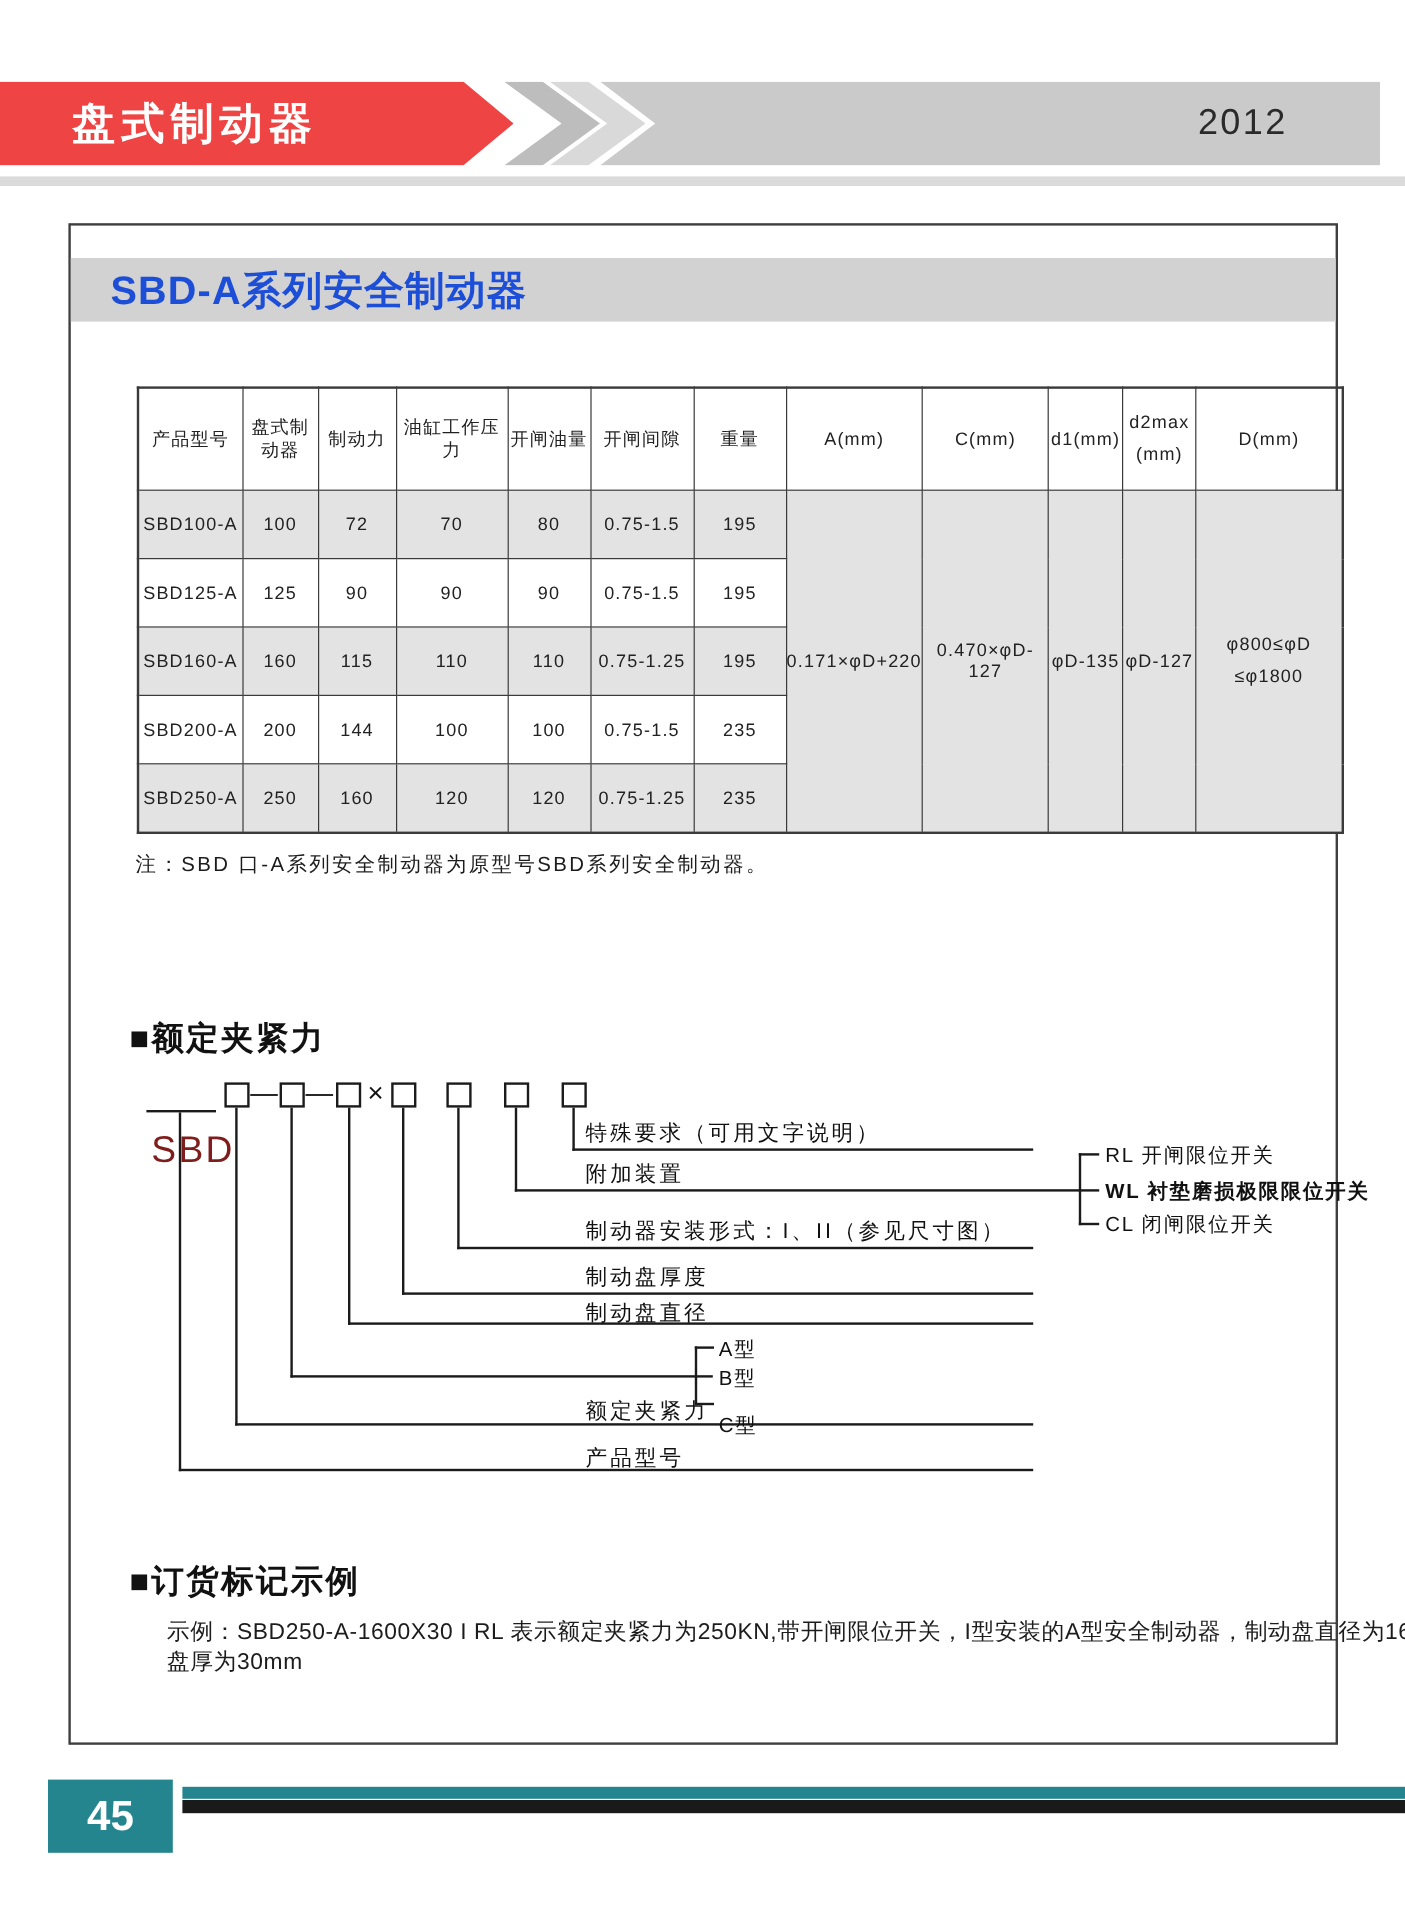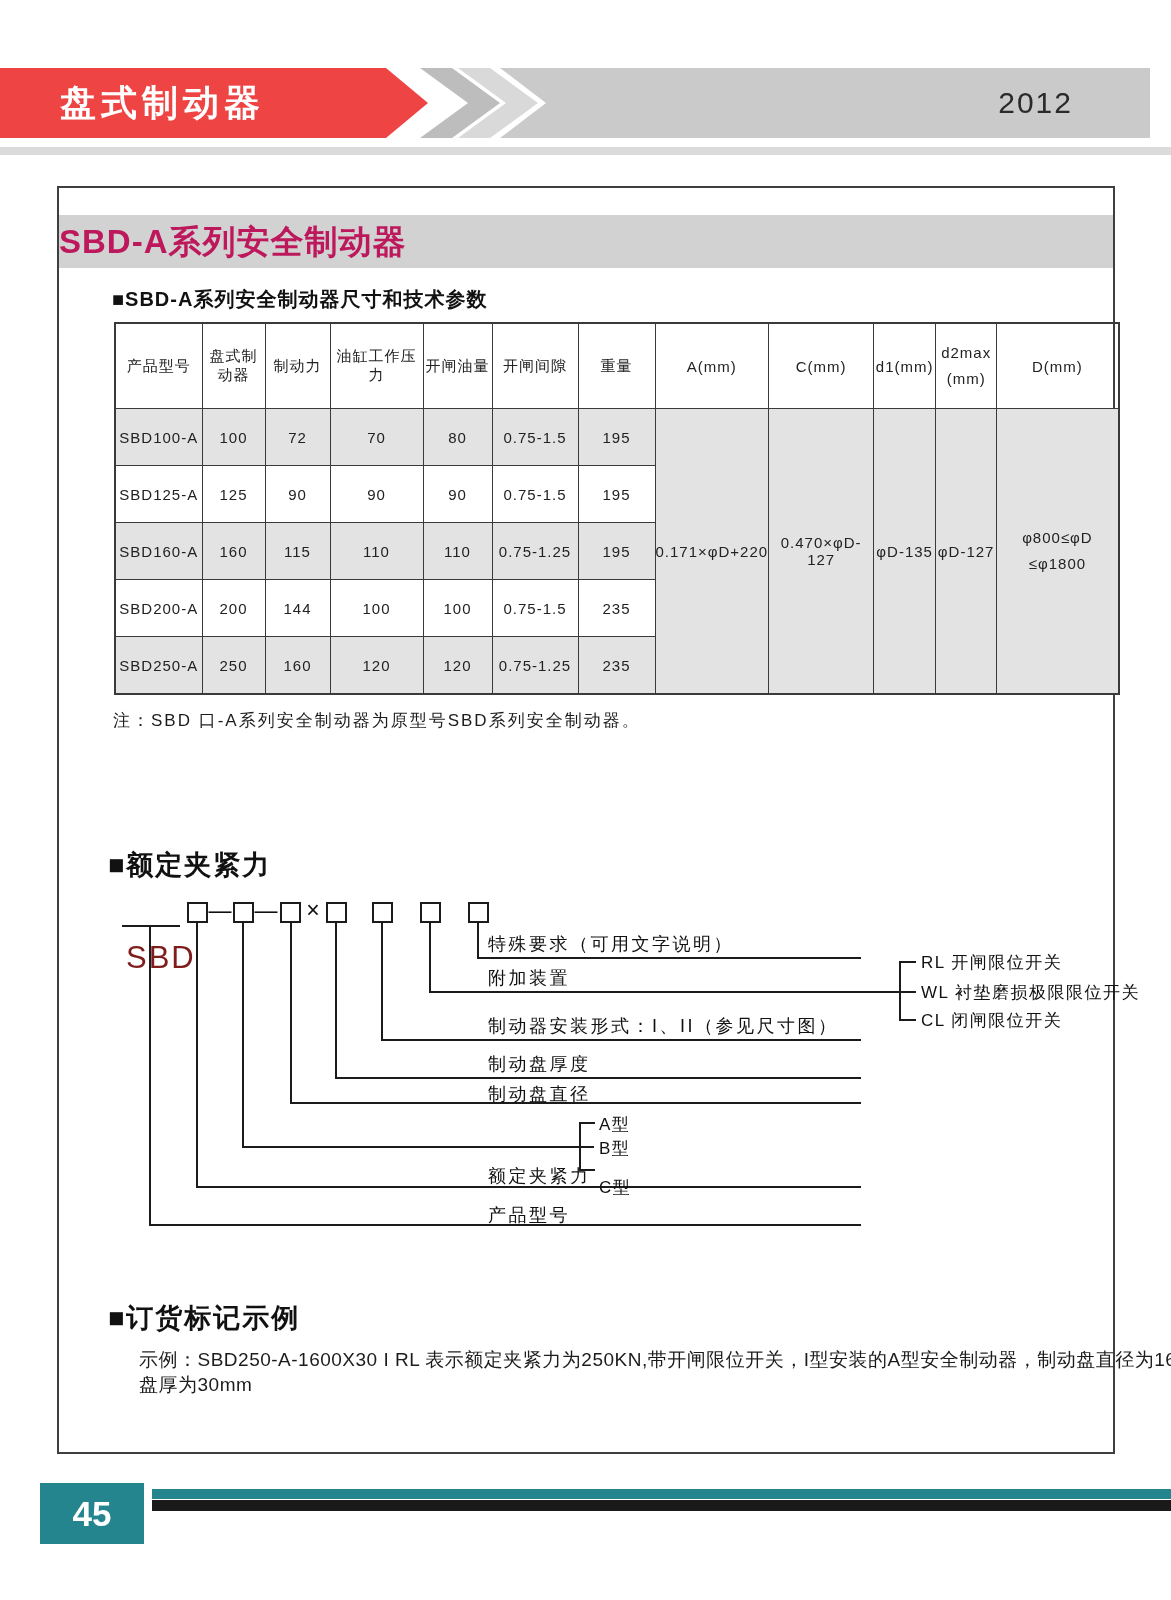--- a/index.html
+++ b/index.html
@@ -18,22 +18,22 @@
   .banner-gray{position:absolute;left:500px;top:68px;width:650px;height:70px;background:#cacaca;
     clip-path:polygon(0 0,100% 0,100% 100%,0 100%,46px 50%);}
   .banner-gray span{position:absolute;right:77px;top:0;line-height:70px;font-size:30px;
     color:#2a2a2a;letter-spacing:2px;}
   .header-stripe{position:absolute;left:0;top:147px;width:1171px;height:8px;background:#dbdbdb;}
 
   
   .content-box{position:absolute;left:57px;top:186px;width:1058px;height:1268px;
     border:2px solid #3f3f3f;box-sizing:border-box;}
   .title-bar{position:absolute;left:59px;top:215px;width:1054px;height:53px;background:#d2d2d2;}
-  .title-bar span{display:block;line-height:53px;font-size:33px;
-    font-weight:bold;color:#be185d;letter-spacing:1px;}
+  .title-bar span{display:block;line-height:53px;padding-left:33px;font-size:33px;
+    font-weight:bold;color:#1d4ed8;letter-spacing:1px;}
   .sec-head{position:absolute;font-weight:bold;color:#111;white-space:nowrap;}
   .h-specs{left:112px;top:286px;font-size:20px;letter-spacing:1px;}
   .h-model{left:108px;top:847px;font-size:27px;letter-spacing:2px;}
   .h-order{left:108px;top:1300px;font-size:27px;letter-spacing:2px;}
 
   
   .spec-table{position:absolute;left:114px;top:322px;border-collapse:collapse;table-layout:fixed;
     font-size:15px;color:#222;border:2px solid #3a3a3a;}
   .spec-table th,.spec-table td{border:1px solid #3a3a3a;text-align:center;vertical-align:middle;
     padding:0;font-weight:normal;letter-spacing:1px;}
@@ -76,21 +76,20 @@
   <div class="banner-gray">
     <span>2012</span>
   </div>
   <div class="header-stripe"></div>
 
   <div class="content-box"></div>
   <div class="title-bar">
     <span>SBD-A系列安全制动器</span>
   </div>
 
-  <div class="sec-head h-specs">■SBD-A系列安全制动器尺寸和技术参数</div>
 
   <table class="spec-table">
     <colgroup>
       <col style="width:87px">
         <col style="width:63px">
         <col style="width:65px">
         <col style="width:93px">
       <col style="width:69px">
         <col style="width:86px">
         <col style="width:77px">
@@ -220,21 +219,21 @@
   <div class="dline" style="left:579px;top:1169px;width:16px;"></div>
   <div class="dsmall" style="left:599px;top:1113px;">A型</div>
   <div class="dsmall" style="left:599px;top:1137px;">B型</div>
   <div class="dsmall" style="left:599px;top:1159px;margin-top:17px;">C型</div>
 
   <div class="dstem" style="left:899px;top:961px;height:60px;"></div>
   <div class="dline" style="left:899px;top:961px;width:17px;"></div>
   <div class="dline" style="left:899px;top:991px;width:17px;"></div>
   <div class="dline" style="left:899px;top:1019px;width:17px;"></div>
   <div class="dsmall" style="left:921px;top:951px;">RL 开闸限位开关</div>
-  <div class="dsmall" style="left:921px;top:981px;">WL 衬垫磨损极限限位开关</div>
+  <div class="dsmall" style="left:921px;top:981px;font-weight:bold;">WL 衬垫磨损极限限位开关</div>
   <div class="dsmall" style="left:921px;top:1009px;">CL 闭闸限位开关</div>
 
   <div class="sec-head h-order">■订货标记示例</div>
   <div class="example" style="top:1347px;">示例：SBD250-A-1600X30 I RL 表示额定夹紧力为250KN,带开闸限位开关，I型安装的A型安全制动器，制动盘直径为1600mm，</div>
   <div class="example" style="top:1372px;">盘厚为30mm</div>
 
   <div class="f-teal"></div>
   <div class="f-black"></div>
   <div class="page-num">45</div>
 

